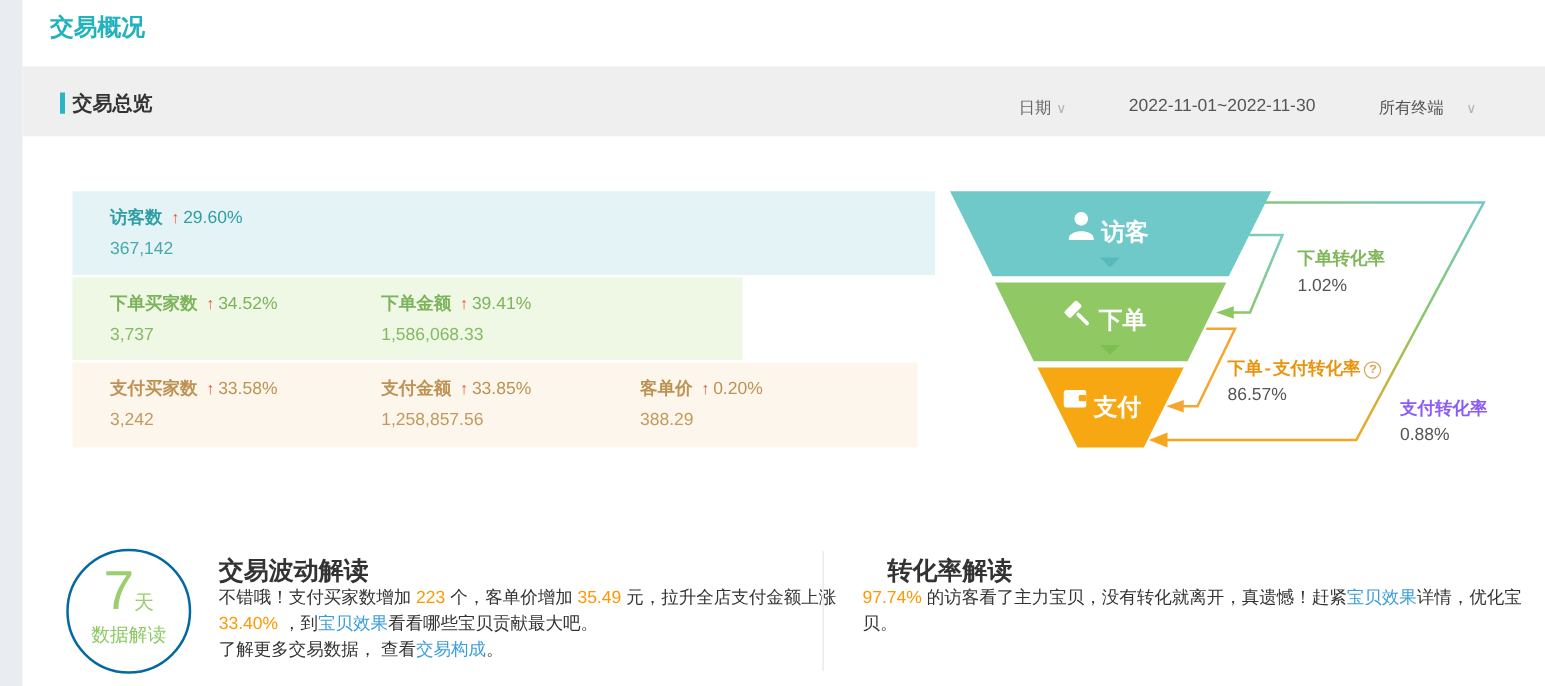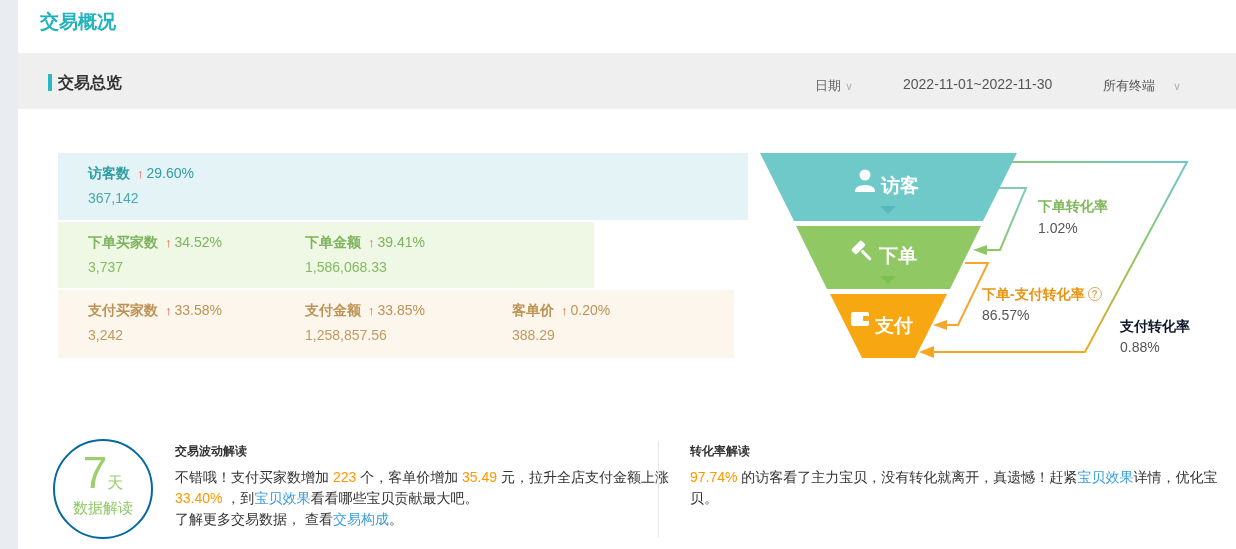--- a/index.html
+++ b/index.html
@@ -36,36 +36,36 @@
   .m-value { font-size:14px; margin-top:7px; }
   .card-visitor .m-label, .card-visitor .m-pct { color:#2f9ea4; }
   .card-visitor .m-value { color:#48a8ad; }
   .card-order .m-label, .card-order .m-pct { color:#7db35c; }
   .card-order .m-value { color:#85ba61; }
   .card-pay .m-label, .card-pay .m-pct { color:#bd9355; }
   .card-pay .m-value { color:#c29a5e; }
 
   
   .funnel-svg { position:absolute; left:755px; top:145px; }
-  .conv-label { position:absolute; font-size:14px; font-weight:bold; white-space:nowrap; }
+  .conv-label { position:absolute; font-size:14px; font-weight:bold; white-space:nowrap;font-family:Liberation Mono, monospace; }
   .conv-value { position:absolute; font-size:14px; color:#555; }
   .conv-green { color:#7fb75a; }
   .conv-orange { color:#e8940f; }
-  .conv-teal { color:#0f172a; }
+  .conv-teal { color:#8b5cf6; }
   .qmark { display:inline-block; width:14px; height:14px; border:1px solid #dca75c; border-radius:50%;
            color:#dca75c; font-size:10px; font-weight:bold; line-height:13px; text-align:center;
            margin-left:3px; vertical-align:1px; cursor:pointer; }
 
   
   .badge-circle { position:absolute; left:53px; top:439px; width:100px; height:100px;
                   border:2px solid #0369a1; border-radius:50%; text-align:center; background:#fff; }
   .badge-big { font-size:44px; color:#9bce6e; line-height:48px; display:inline-block; margin-top:8px; }
   .badge-unit { font-size:16px; color:#9bce6e; }
   .badge-sub { font-size:15px; color:#8cc863; margin-top:2px; }
-  .insight-title { position:absolute; font-size:12px; font-weight:bold; color:#333; }
+  .insight-title { position:absolute; font-size:20px; font-weight:bold; color:#333; }
   .insight-body { position:absolute; font-size:14px; color:#333; }
   .rich-line { line-height:21px; white-space:nowrap; }
   .seg-plain { color:#333; }
   .seg-num { color:#ff9800; }
   .seg-link { color:#3a9dd9; cursor:pointer; }
   .v-divider { position:absolute; left:658px; top:441px; width:1px; height:96px; background:#e8e8e8; }
 </style>
 </head>
 <body>
 
@@ -190,17 +190,17 @@
 
 <div class="insight-title" style="left:175px; top:443px;">交易波动解读</div>
 <div class="insight-body" style="left:175px; top:467px; width:500px;">
     <div class="rich-line"><span class="seg-plain">不错哦！支付买家数增加 </span><span class="seg-num">223</span><span class="seg-plain"> 个，客单价增加 </span><span class="seg-num">35.49</span><span class="seg-plain"> 元，拉升全店支付金额上涨</span></div>
     <div class="rich-line"><span class="seg-plain"> </span><span class="seg-num">33.40%</span><span class="seg-plain"> ，到</span><span class="seg-link">宝贝效果</span><span class="seg-plain">看看哪些宝贝贡献最大吧。</span></div>
     <div class="rich-line"><span class="seg-plain">了解更多交易数据， 查看</span><span class="seg-link">交易构成</span><span class="seg-plain">。</span></div>
   </div>
 
 <div class="v-divider"></div>
 
-<div class="insight-title" style="left:690px; top:443px;text-align:right;">转化率解读</div>
+<div class="insight-title" style="left:710px; top:443px;text-align:right;">转化率解读</div>
 <div class="insight-body" style="left:690px; top:467px; width:500px;">
     <div class="rich-line"><span class="seg-plain"> </span><span class="seg-num">97.74%</span><span class="seg-plain"> 的访客看了主力宝贝，没有转化就离开，真遗憾！赶紧</span><span class="seg-link">宝贝效果</span><span class="seg-plain">详情，优化宝</span></div>
     <div class="rich-line"><span class="seg-plain">贝。</span></div>
   </div>
 
 </body></html>

